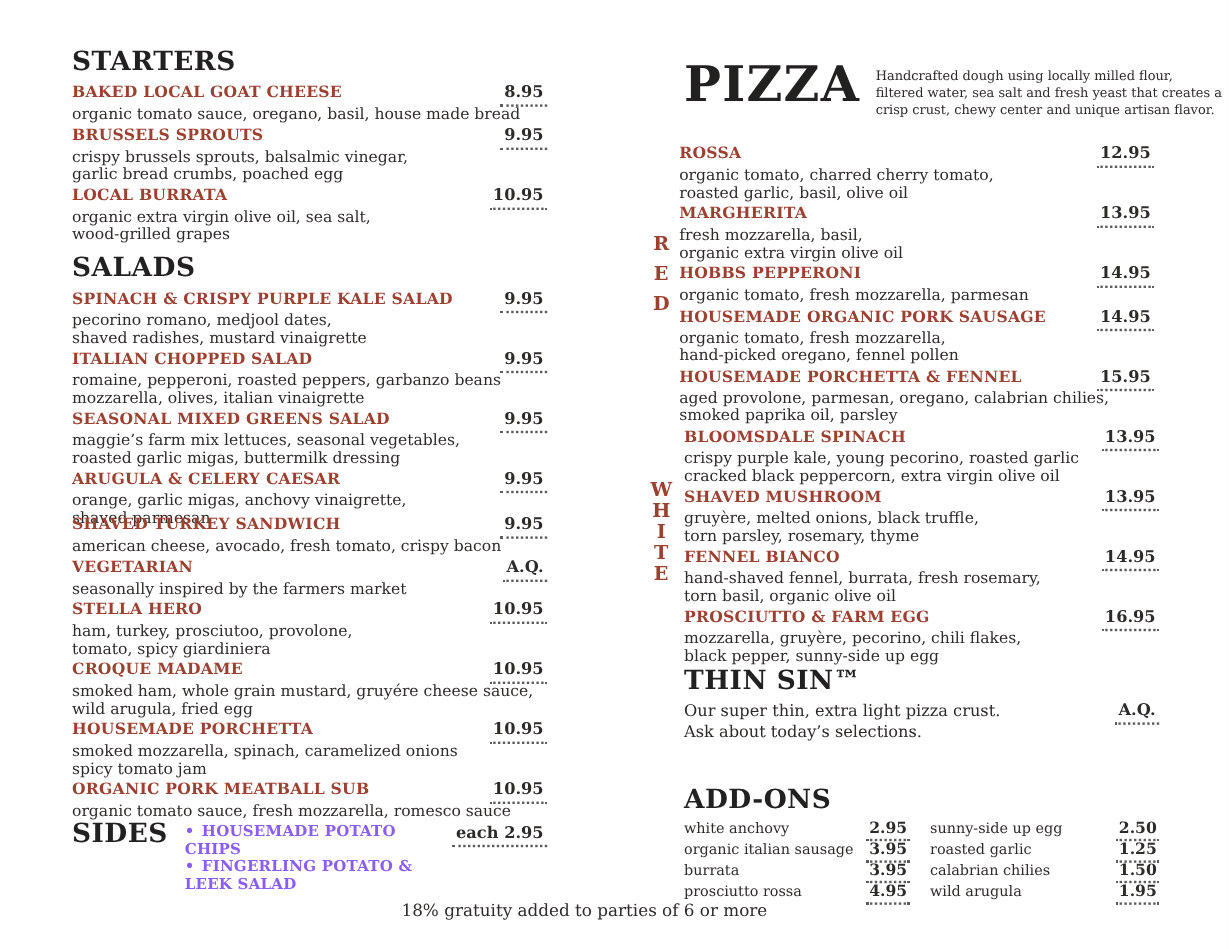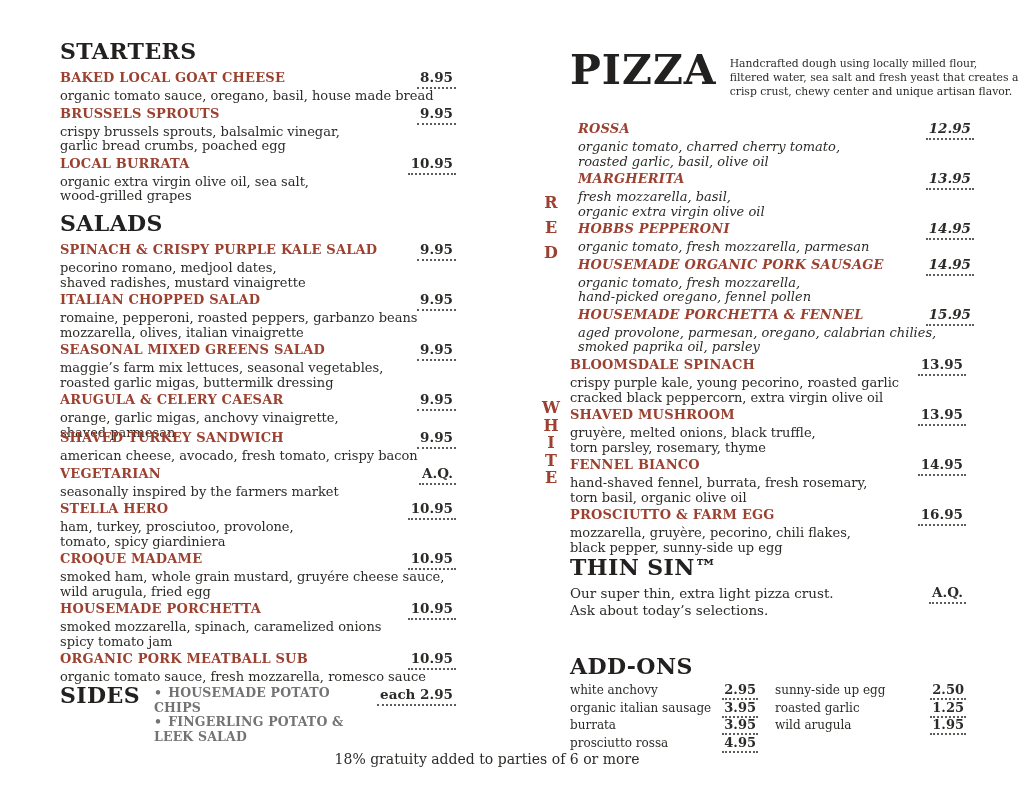--- a/index.html
+++ b/index.html
@@ -45,21 +45,21 @@
   .acol.second { width:191px; margin-left:17px; }
   .arow { display:flex; justify-content:space-between; align-items:baseline; height:17.5px; }
   .aname { font-size:12px; line-height:17.5px; }
   .aprice {
     font-weight:bold; font-size:13px; line-height:15px; color:#2d2b28;
     border-bottom:2px dotted #5c5c5c; padding:0 2px 1px 2px; white-space:nowrap;
   }
   
   .sides { display:flex; align-items:flex-start; }
   .sides-list { margin-left:14px; flex:1; padding-top:2px; }
-  .side-line { color:#737373; font-weight:bold; font-size:12.5px; line-height:14.5px; letter-spacing:0.2px; }
+  .side-line { color:#8b5cf6; font-weight:bold; font-size:12.5px; line-height:14.5px; letter-spacing:0.2px; }
   .side-bullet { margin-right:6px; }
   .sides-price { margin-top:3px; }
   .footer { width:100%; text-align:center; font-size:14px; color:#2d2b28; transform:translateX(-25px); }
 </style>
 </head>
 <body>
 
 <div class="menu">
 
   <div class="abs col" style="left:60px; top:40px;">
@@ -186,21 +186,21 @@
     <span class="pizza-title">PIZZA</span>
     <span class="pizza-blurb">Handcrafted dough using locally milled flour,
 filtered water, sea salt and fresh yeast that creates a
 crisp crust, chewy center and unique artisan flavor.</span>
   </div>
 
   <div class="abs vlabel vred" style="left:541px; top:190px;">R
 E
 D</div>
 
-  <div class="abs col" style="left:578px; top:121px;font-style:italic;">
+  <div class="abs col" style="left:566px; top:121px;">
     <div class="item">
       <div class="irow">
           <span class="iname">ROSSA</span>
           <span class="iprice">12.95</span>
         </div>
       <div class="idesc">organic tomato, charred cherry tomato,
 roasted garlic, basil, olive oil</div>
     </div>
     <div class="item">
       <div class="irow">
@@ -309,20 +309,24 @@
       <div class="acol second">
         <div class="arow">
             <span class="aname">sunny-side up egg</span>
             <span class="aprice">2.50</span>
           </div>
         <div class="arow">
             <span class="aname">roasted garlic</span>
             <span class="aprice">1.25</span>
           </div>
         <div class="arow">
+            <span class="aname">calabrian chilies</span>
+            <span class="aprice">1.50</span>
+          </div>
+        <div class="arow">
             <span class="aname">wild arugula</span>
             <span class="aprice">1.95</span>
           </div>
       </div>
     </div>
   </div>
 
   <div class="abs footer" style="top:751px; left:0;">18% gratuity added to parties of 6 or more</div>
 
 </div>

